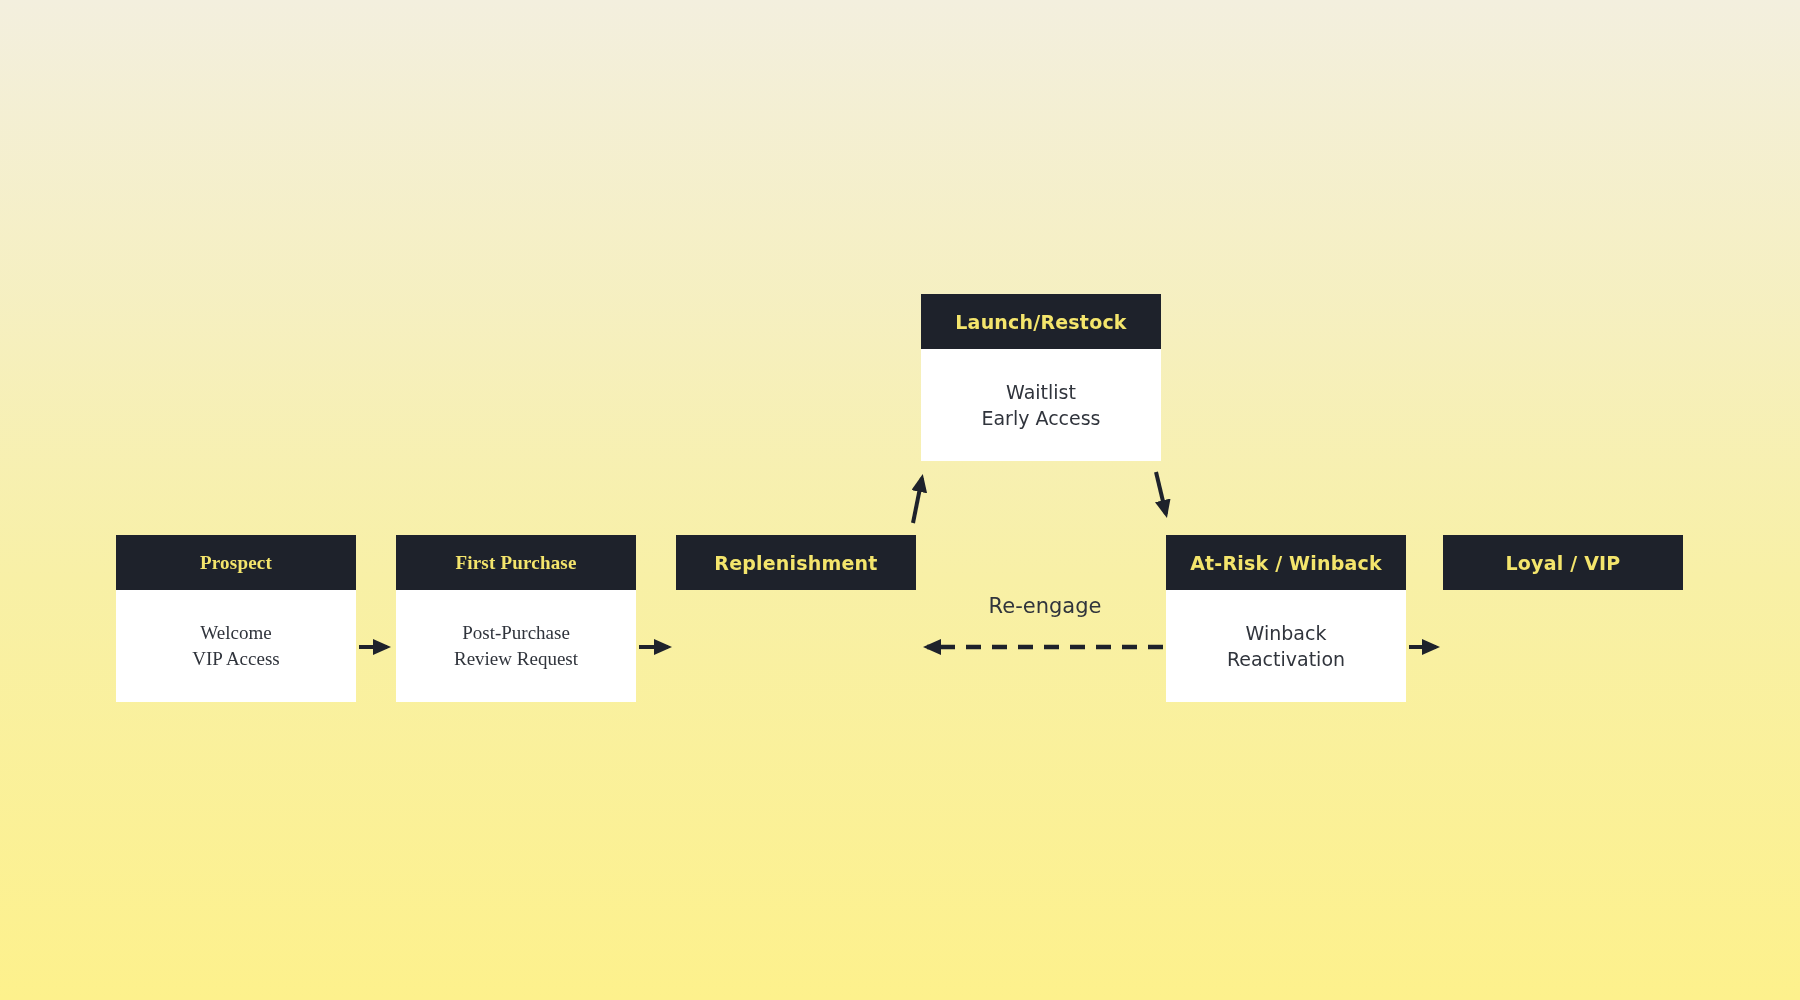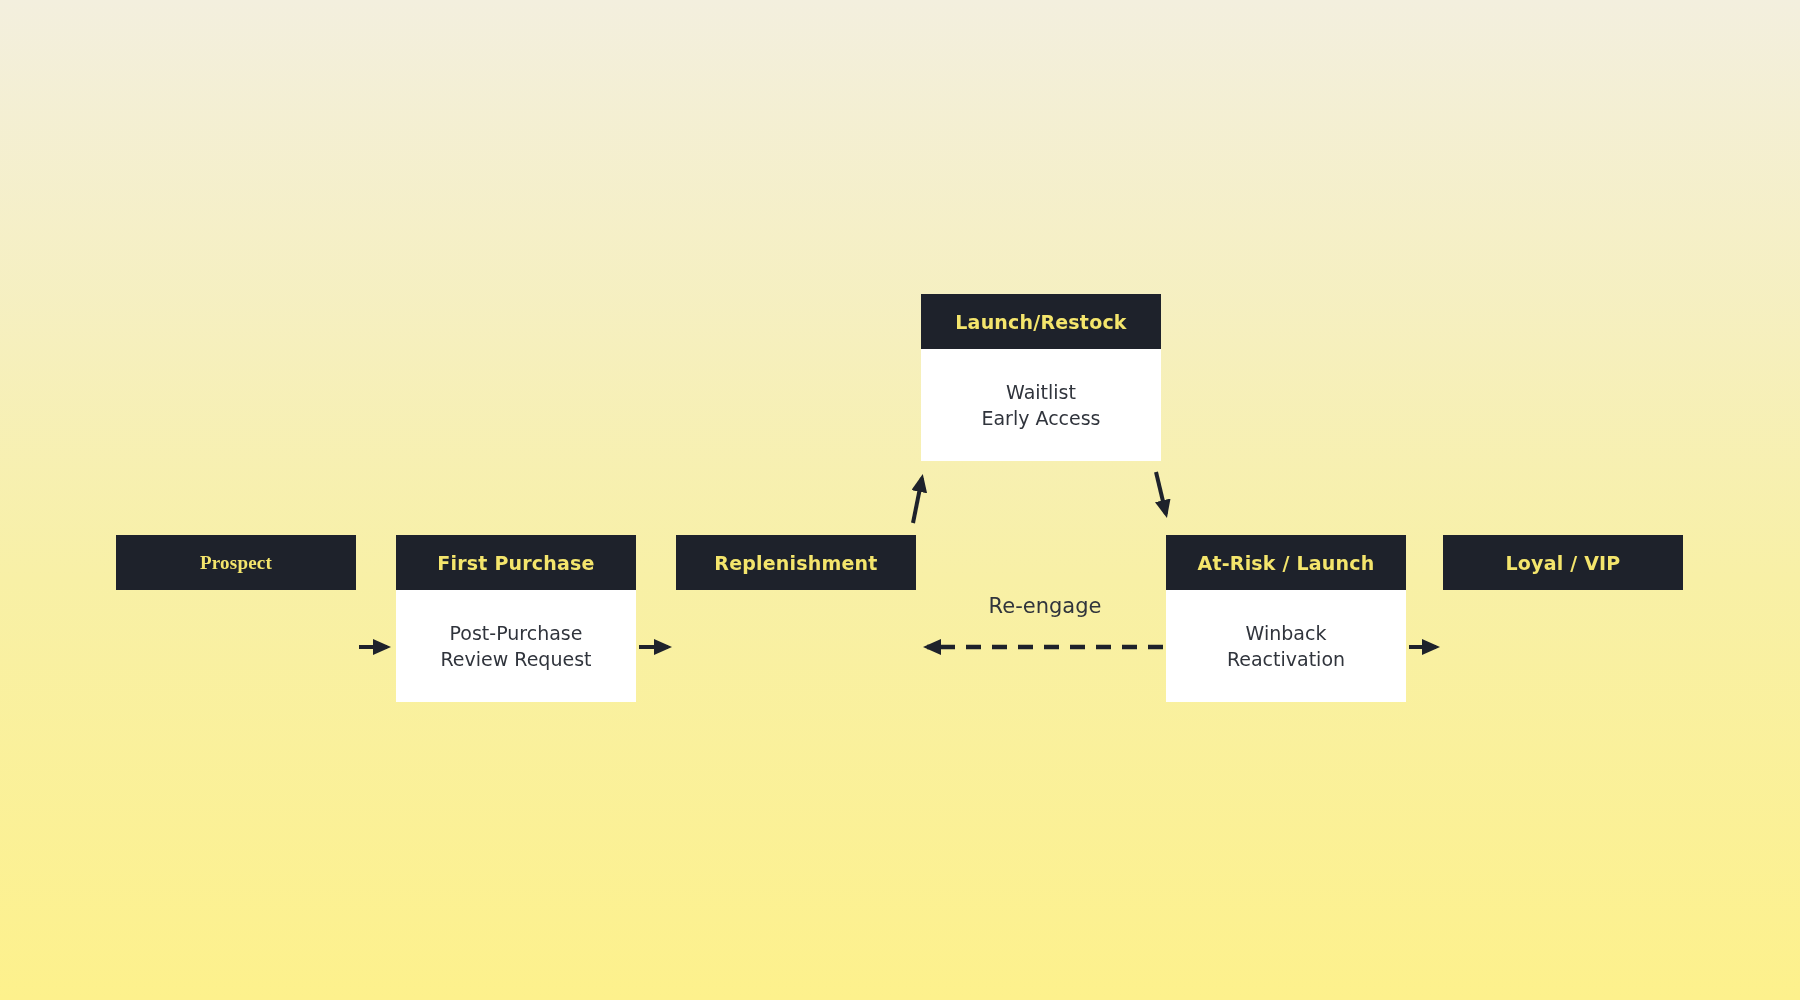--- a/index.html
+++ b/index.html
@@ -57,21 +57,21 @@
     position: absolute;
     left: 960px;
     top: 594px;
     width: 170px;
     text-align: center;
     font-size: 21px;
     color: var(--body-text, #30343c);
   }
   
   .pos-prospect      { left: 116px;  top: 535px; font-family: Liberation Serif, serif; }
-  .pos-first         { left: 396px;  top: 535px; }
+  .pos-first         { left: 396px;  top: 535px; font-family: Liberation Serif, serif; }
   .pos-replenishment { left: 676px;  top: 535px; }
   .pos-launch        { left: 921px;  top: 294px; }
   .pos-atrisk        { left: 1166px; top: 535px; }
   .pos-loyal         { left: 1443px; top: 535px; }
 </style>
 </head>
 <body>
 
 <div class="canvas">
 
@@ -84,20 +84,24 @@
     <line x1="359" y1="647" x2="387" y2="647" stroke="#1e222b" stroke-width="4" marker-end="url(#ah)"></line>
     <line x1="639" y1="647" x2="668" y2="647" stroke="#1e222b" stroke-width="4" marker-end="url(#ah)"></line>
     <line x1="1409" y1="647" x2="1436" y2="647" stroke="#1e222b" stroke-width="4" marker-end="url(#ah)"></line>
     <line x1="1163" y1="647" x2="927" y2="647" stroke="#1e222b" stroke-width="4.5" stroke-dasharray="15 11" marker-end="url(#ah)"></line>
     <line x1="913" y1="523" x2="922" y2="478" stroke="#1e222b" stroke-width="4" marker-end="url(#ah)"></line>
     <line x1="1156" y1="472" x2="1166" y2="514" stroke="#1e222b" stroke-width="4" marker-end="url(#ah)"></line>
   </svg>
 
   <div class="node pos-prospect">
     <div class="node-header">Prospect</div>
+    <div class="node-body">
+      <div>Welcome</div>
+      <div>VIP Access</div>
+    </div>
   </div>
 
   <div class="node pos-first">
     <div class="node-header">First Purchase</div>
     <div class="node-body">
       <div>Post-Purchase</div>
       <div>Review Request</div>
     </div>
   </div>
 
@@ -107,21 +111,21 @@
 
   <div class="node pos-launch">
     <div class="node-header">Launch/Restock</div>
     <div class="node-body">
       <div>Waitlist</div>
       <div>Early Access</div>
     </div>
   </div>
 
   <div class="node pos-atrisk">
-    <div class="node-header">At-Risk / Launch</div>
+    <div class="node-header">At-Risk / Winback</div>
     <div class="node-body">
       <div>Winback</div>
       <div>Reactivation</div>
     </div>
   </div>
 
   <div class="node pos-loyal">
     <div class="node-header">Loyal / VIP</div>
   </div>
 

